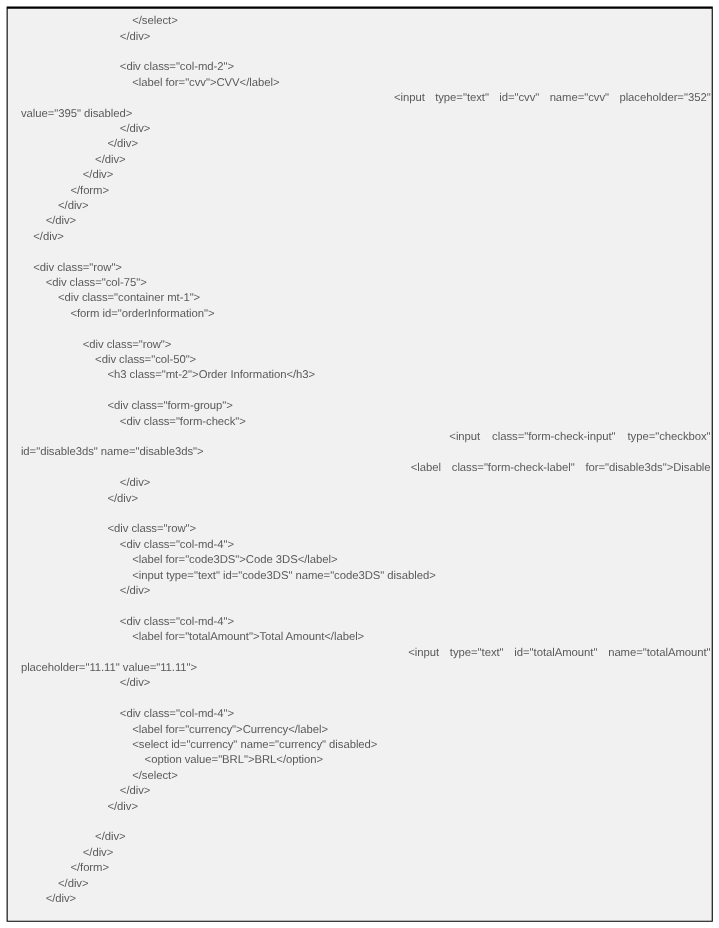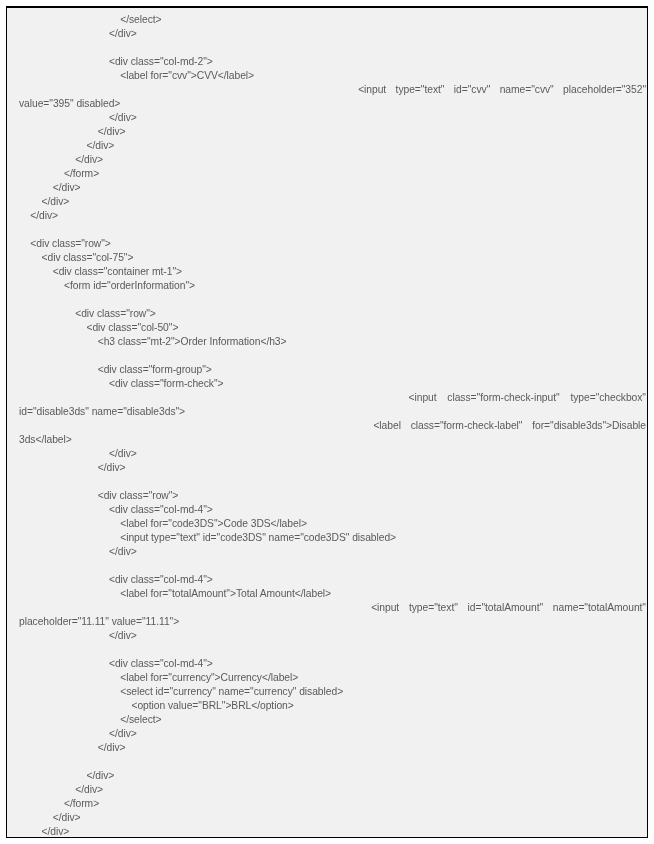--- a/index.html
+++ b/index.html
@@ -78,21 +78,20 @@
       <span class="code-line"><span class="ind"></span><span></span></span>
       <span class="code-line"><span class="ind">                    </span><span>&lt;div class="row"&gt;</span></span>
       <span class="code-line"><span class="ind">                        </span><span>&lt;div class="col-50"&gt;</span></span>
       <span class="code-line"><span class="ind">                            </span><span>&lt;h3 class="mt-2"&gt;Order Information&lt;/h3&gt;</span></span>
       <span class="code-line"><span class="ind"></span><span></span></span>
       <span class="code-line"><span class="ind">                            </span><span>&lt;div class="form-group"&gt;</span></span>
       <span class="code-line"><span class="ind">                                </span><span>&lt;div class="form-check"&gt;</span></span>
       <span class="code-line wrap-first"><span class="ind">                                    </span><span>&lt;input class="form-check-input" type="checkbox"</span></span>
       <span class="code-line"><span class="ind"></span><span>id="disable3ds" name="disable3ds"&gt;</span></span>
       <span class="code-line wrap-first"><span class="ind">                                    </span><span>&lt;label class="form-check-label" for="disable3ds"&gt;Disable</span></span>
-      <span class="code-line"><span class="ind"></span><span>3ds&lt;/label&gt;</span></span>
       <span class="code-line"><span class="ind">                                </span><span>&lt;/div&gt;</span></span>
       <span class="code-line"><span class="ind">                            </span><span>&lt;/div&gt;</span></span>
       <span class="code-line"><span class="ind"></span><span></span></span>
       <span class="code-line"><span class="ind">                            </span><span>&lt;div class="row"&gt;</span></span>
       <span class="code-line"><span class="ind">                                </span><span>&lt;div class="col-md-4"&gt;</span></span>
       <span class="code-line"><span class="ind">                                    </span><span>&lt;label for="code3DS"&gt;Code 3DS&lt;/label&gt;</span></span>
       <span class="code-line"><span class="ind">                                    </span><span>&lt;input type="text" id="code3DS" name="code3DS" disabled&gt;</span></span>
       <span class="code-line"><span class="ind">                                </span><span>&lt;/div&gt;</span></span>
       <span class="code-line"><span class="ind"></span><span></span></span>
       <span class="code-line"><span class="ind">                                </span><span>&lt;div class="col-md-4"&gt;</span></span>

